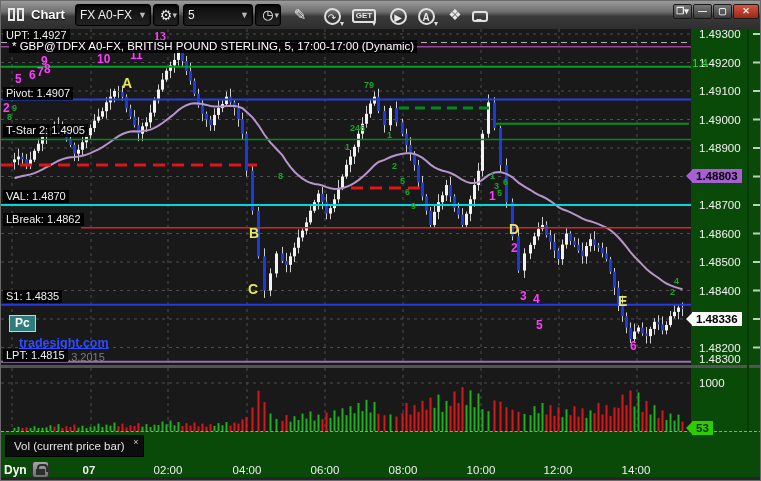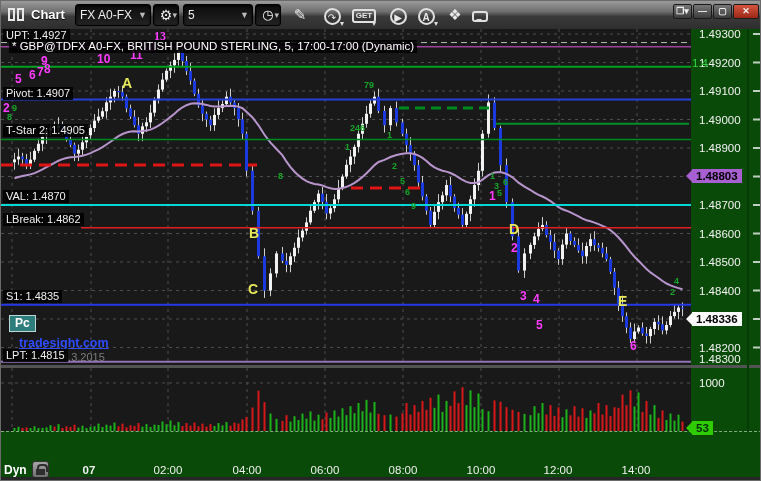--- a/index.html
+++ b/index.html
@@ -721,20 +721,24 @@
         <div class="axlab" style="top: 318.5px;">1.48200</div>
         <div class="axlab green" style="top: 34px;">1.4</div>
         <div class="badge purple" style="top: 146.645px;">1.48803</div>
         <div class="badge white" style="top: 279.74px; margin-top: 10px;">1.48336</div>
         <div class="axlab" style="top: 354px;">1000</div>
         <div class="badge green" style="top: 399px;">53</div>
       </div>
   </div>
 
   <div class="bottom">
+    <div class="tab">
+      <span>Vol (current price bar)</span>
+      <span class="x">×</span>
+    </div>
     <span class="dyn">Dyn</span>
     <span class="lock"></span>
     <div id="timeaxis">
         <span class="tlab bold" style="left: 88px;">07</span>
         <span class="tlab" style="left: 167px; text-align: right;">02:00</span>
         <span class="tlab" style="left: 246px;">04:00</span>
         <span class="tlab" style="left: 324px;">06:00</span>
         <span class="tlab" style="left: 402px;">08:00</span>
         <span class="tlab" style="left: 480px;">10:00</span>
         <span class="tlab" style="left: 557px;">12:00</span>

